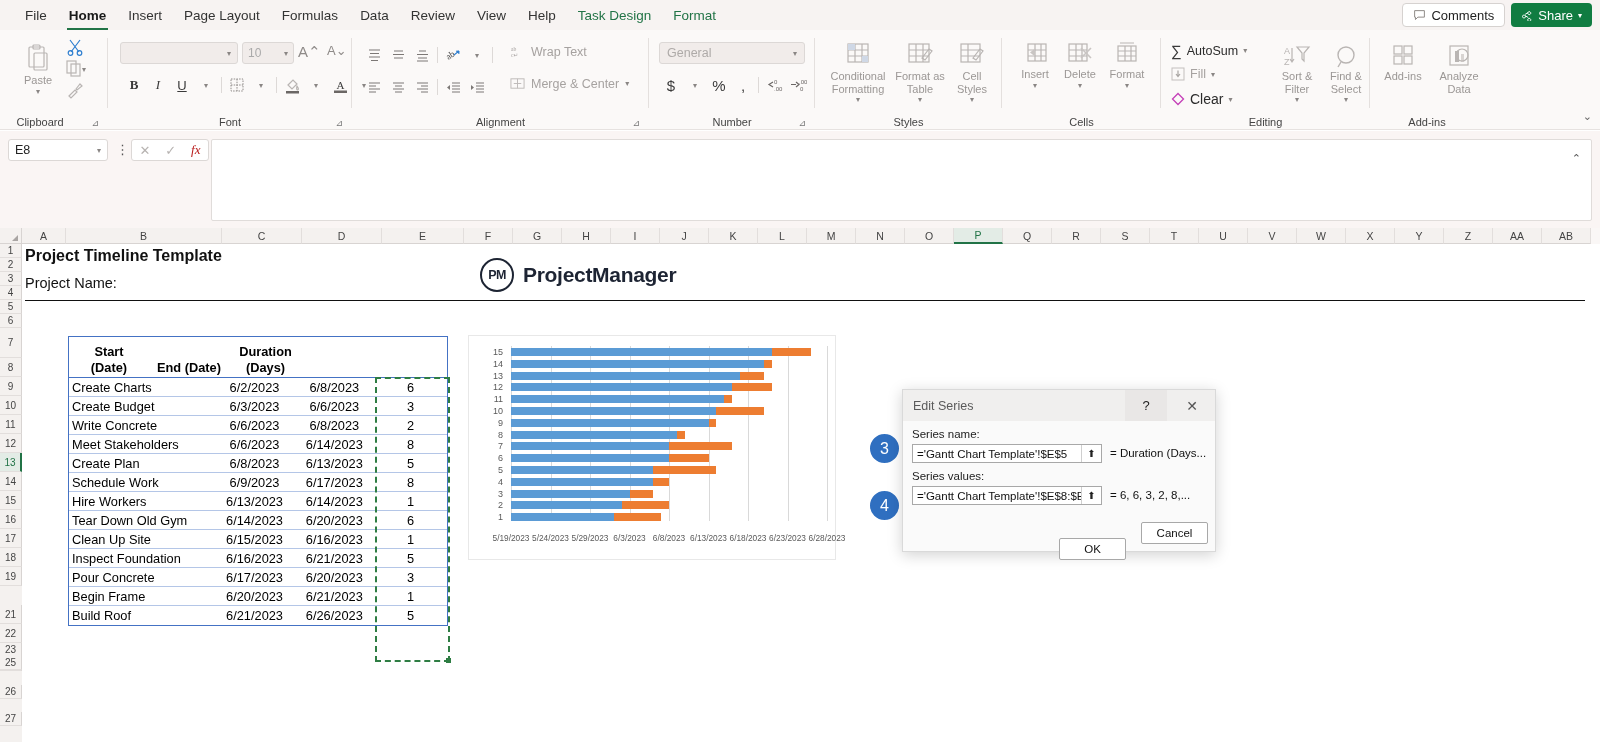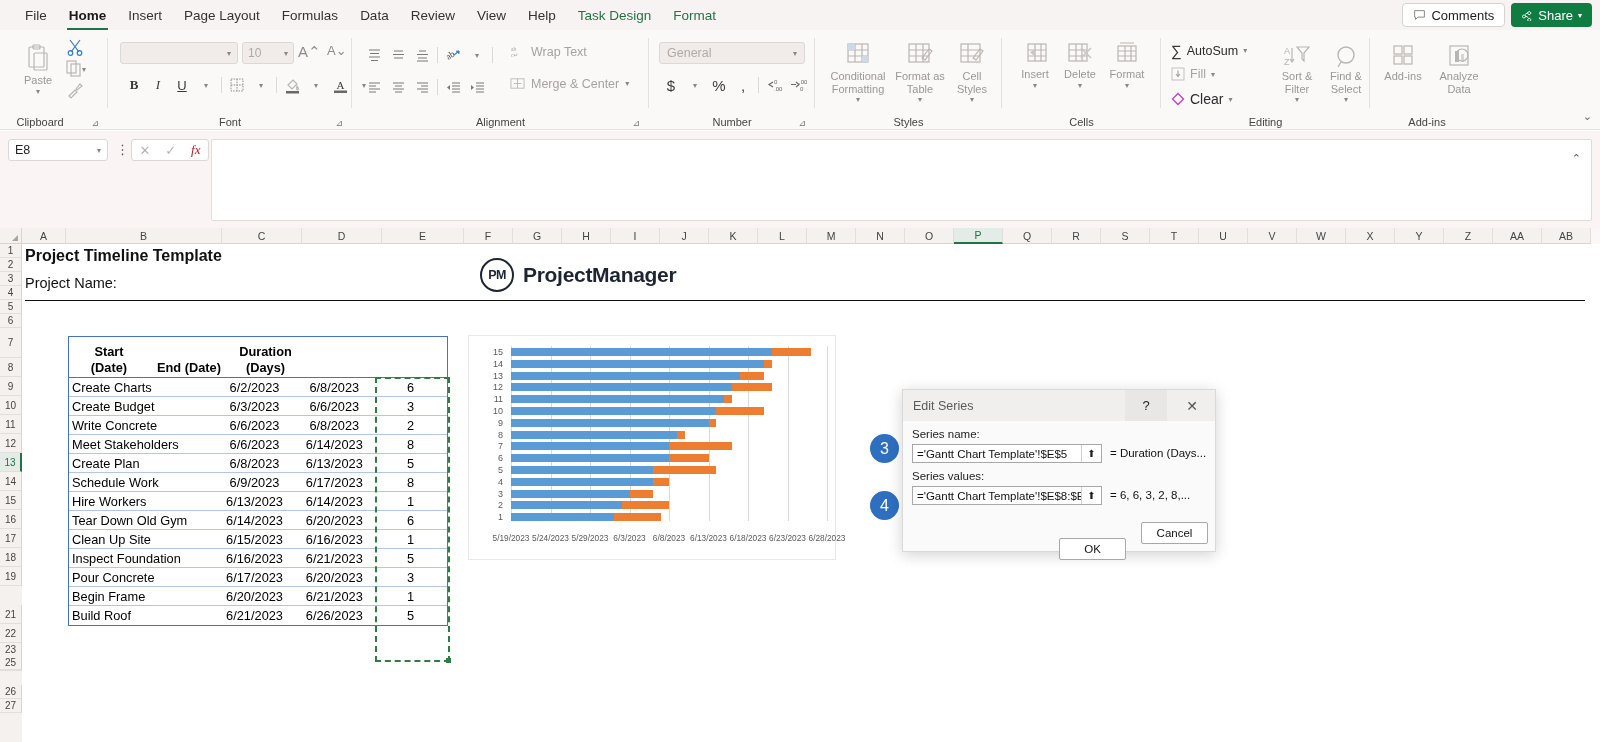--- a/index.html
+++ b/index.html
@@ -644,21 +644,21 @@
       <div class="rowcell" style="top: 285px; height: 19px;">17</div>
       <div class="rowcell" style="top: 304px; height: 19px;">18</div>
       <div class="rowcell" style="top: 323px; height: 19px;">19</div>
       <div class="rowcell" style="top: 362px; height: 19px; margin-left: 23px;">20</div>
       <div class="rowcell" style="top: 361px; height: 19px;">21</div>
       <div class="rowcell" style="top: 380px; height: 19px;">22</div>
       <div class="rowcell" style="top: 399px; height: 14px;">23</div>
       <div class="rowcell" style="top: 413px; height: 14px;">24</div>
       <div class="rowcell" style="top: 412px; height: 14px;">25</div>
       <div class="rowcell" style="top: 441px; height: 14px;">26</div>
-      <div class="rowcell" style="top: 455px; height: 14px;">27</div>
+      <div class="rowcell" style="top: 468px; height: 14px;">27</div>
     </div>
 
   <div class="sheet">
     <div id="gridlines">
         <div class="vline" style="left: 43px;"></div>
         <div class="vline" style="left: 199px;"></div>
         <div class="vline" style="left: 279px;"></div>
         <div class="vline" style="left: 359px;"></div>
         <div class="vline" style="left: 441px;"></div>
         <div class="vline" style="left: 490px;"></div>

